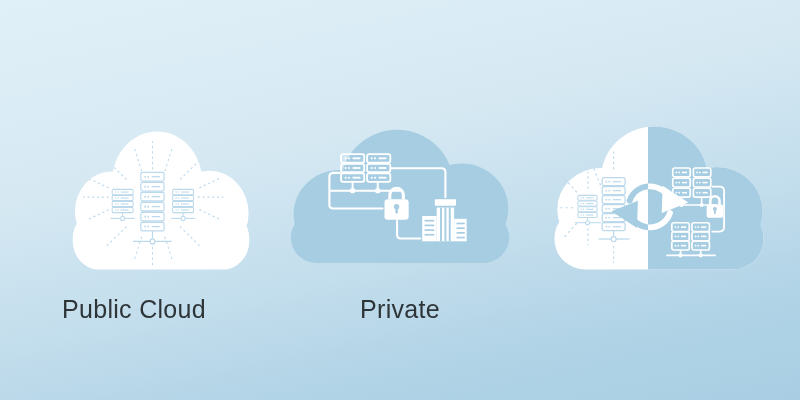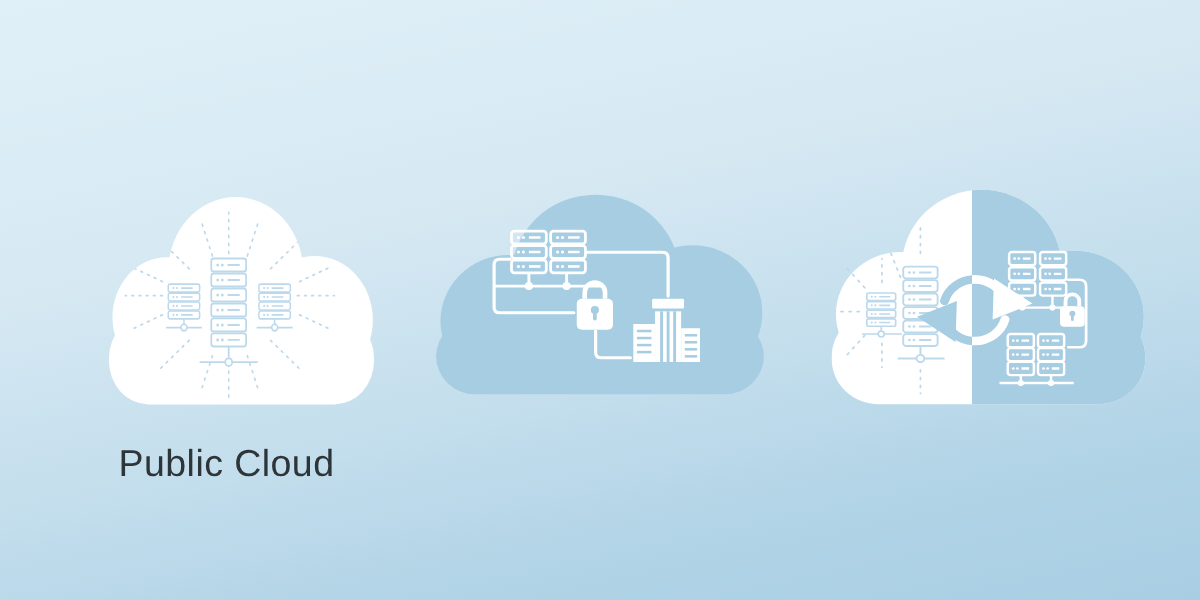--- a/index.html
+++ b/index.html
@@ -11,21 +11,21 @@
     font-family:"Liberation Sans",sans-serif;
   }
   .fig-svg{position:absolute;display:block;}
   .fig-label{
     position:absolute;
     top:293px;height:32px;line-height:32px;
     width:200px;text-align:center;
     font-size:25px;font-weight:500;letter-spacing:.3px;
     color:#2e3539;
   }
-  .lbl-public{left:51px;text-align:center;}
+  .lbl-public{left:34px;text-align:center;}
   .lbl-private{left:300px;}
   .lbl-hybrid{left:555px;}
 </style>
 </head>
 <body>
 
 <div class="canvas">
 
   <svg class="fig-svg" style="left:68px;top:128px;width:186px;height:145px;" viewBox="0 0 240 170" preserveAspectRatio="none">
     <defs>
@@ -316,14 +316,15 @@
         <line x1="143.5" y1="144" x2="143.5" y2="150"></line>
           <line x1="165.5" y1="144" x2="165.5" y2="150"></line>
         <line x1="128" y1="150" x2="182" y2="150"></line>
       </g>
       <circle cx="143.5" cy="150" r="2.3" fill="#ffffff"></circle>
         <circle cx="165.5" cy="150" r="2.3" fill="#ffffff"></circle>
     </g>
   </svg>
 
   <div class="fig-label lbl-public">Public Cloud</div>
+  <div class="fig-label lbl-private">Private</div>
 
 </div>
 
 </body></html>

